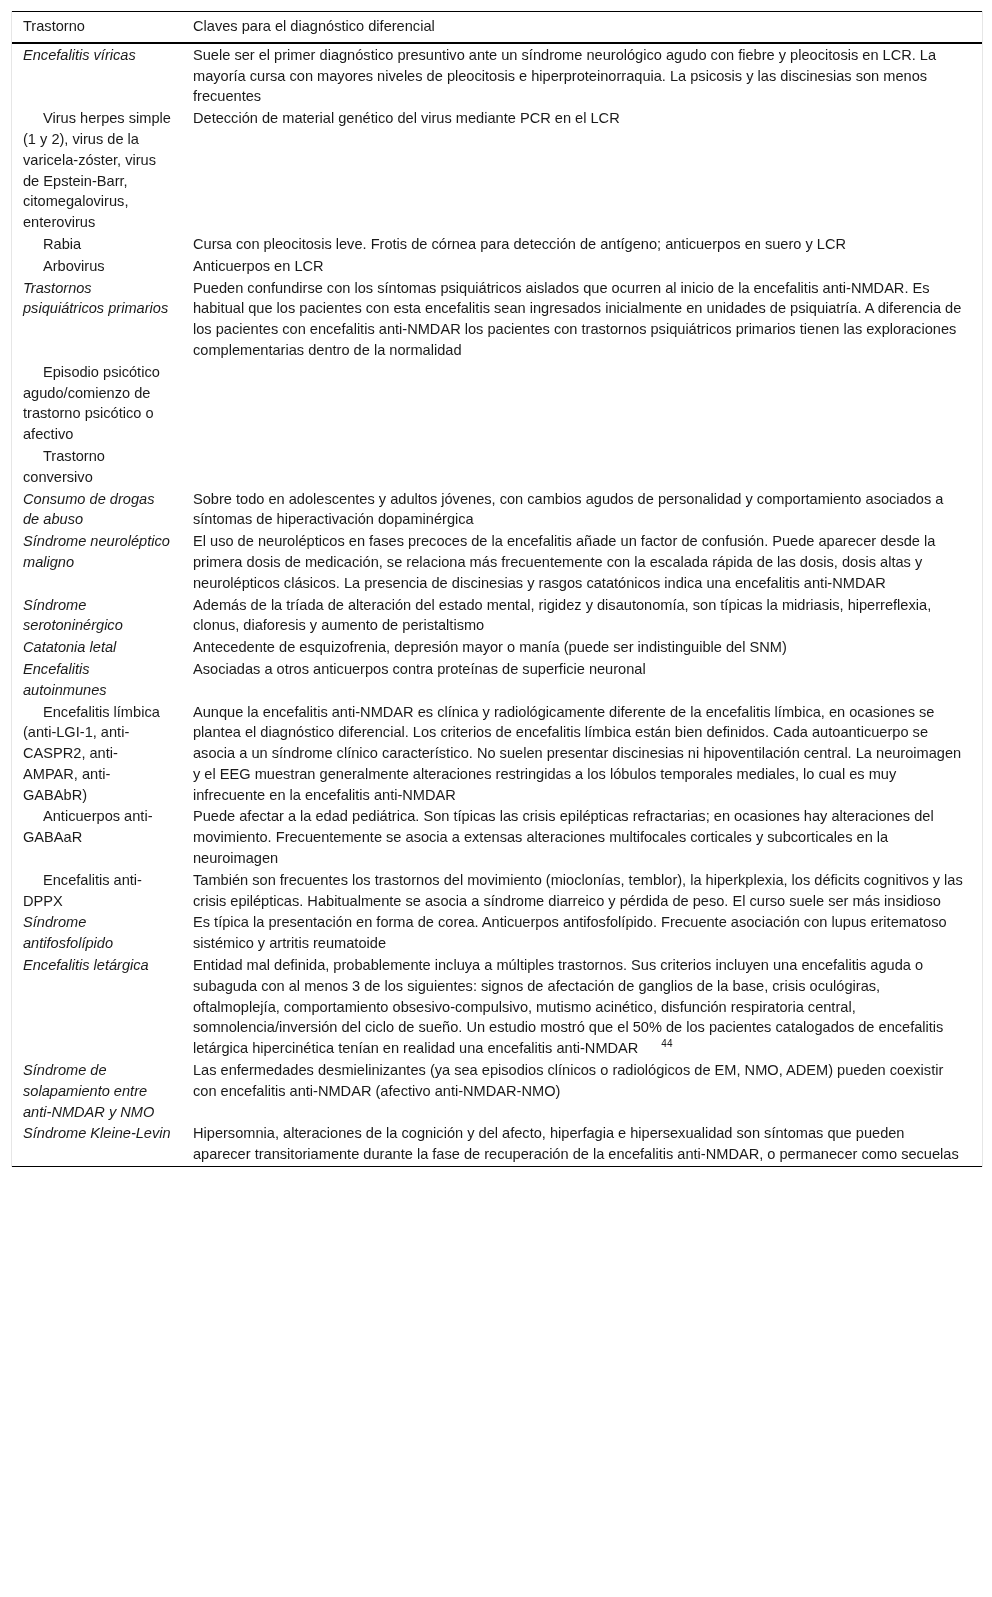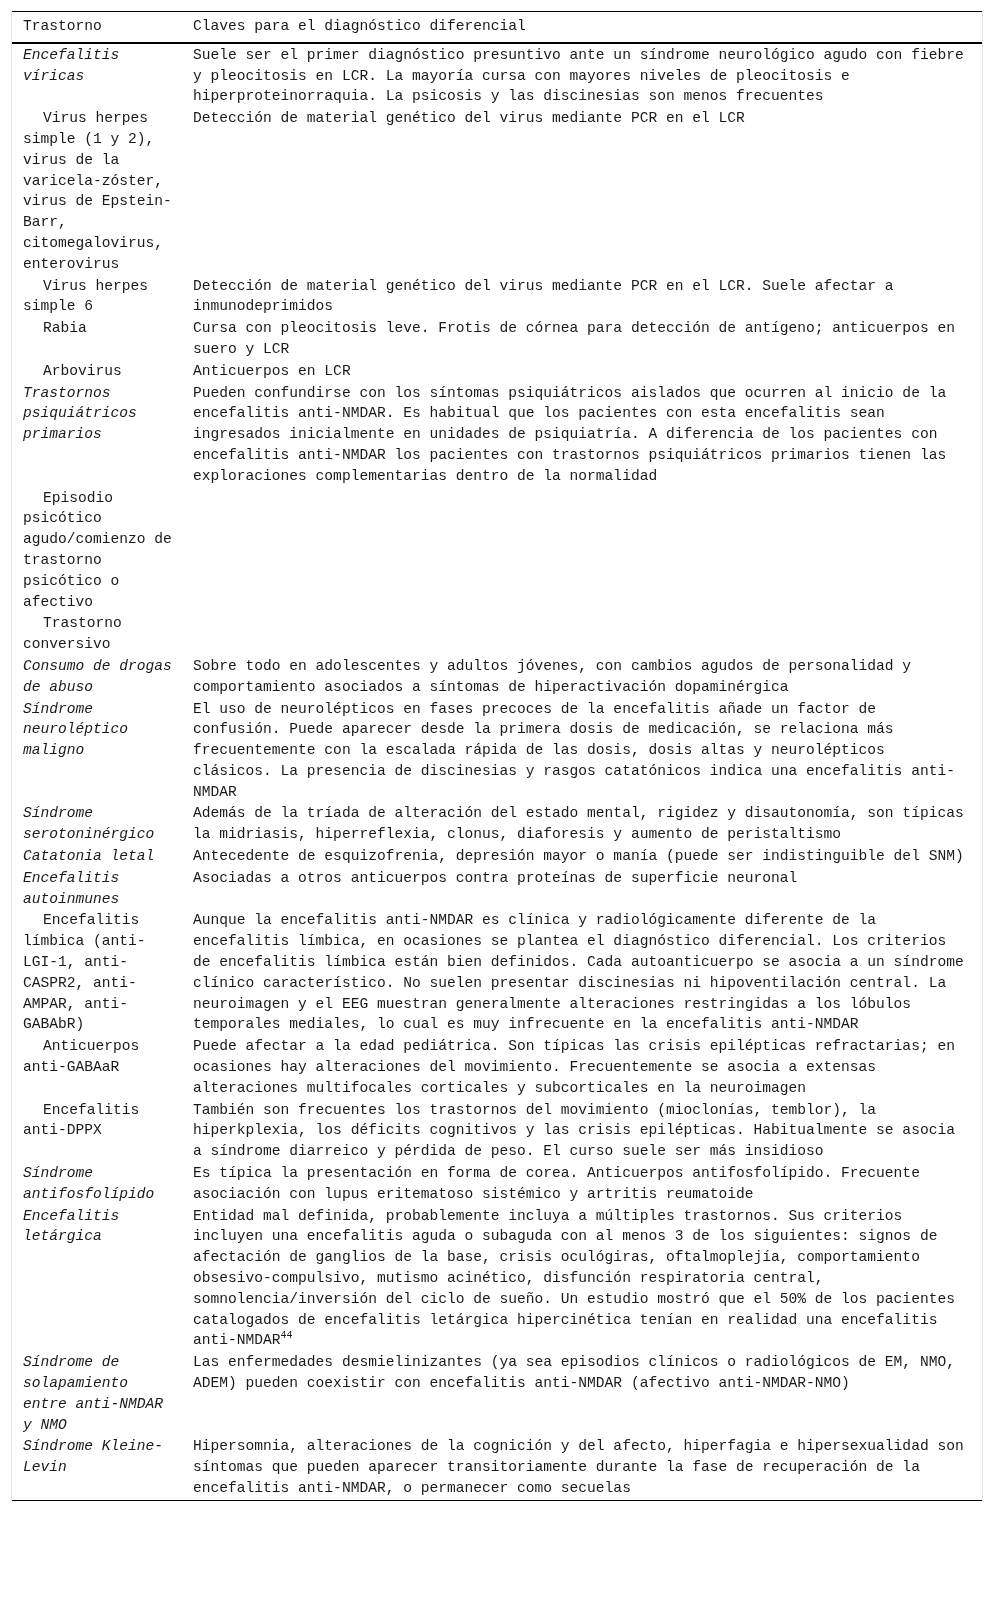--- a/index.html
+++ b/index.html
@@ -8,21 +8,21 @@
       font-family: "Liberation Sans", sans-serif;
       color: #1a1a1a;
     }
     .table-wrap {
       position: absolute; left: 11px; top: 11px; width: 970px;
       border-left: 1px solid #e6e6e6;
       border-right: 1px solid #e6e6e6;
     }
     table {
       width: 100%; border-collapse: collapse; table-layout: fixed;
-      font-size: 14.6px; line-height: 20.8px; font-family: Liberation Mono, monospace;
+      font-size: 14.6px; line-height: 20.8px;
     }
     col.c1 { width: 170px; }
     col.c2 { width: 800px; }
     thead th {
       text-align: left; font-weight: normal;
       border-top: 1px solid #000;
       border-bottom: 2px solid #000;
       padding: 4px 8px 5px 11px;
       vertical-align: top;
     }
@@ -30,21 +30,21 @@
       vertical-align: top;
       padding: 0 10px 1px 11px;
     }
     tbody tr:first-child td { padding-top: 1px; }
     tbody tr:last-child td { }
     table { border-bottom: 1px solid #000; }
     td.cond { padding-left: 11px; }
     td.cond.category { font-style: italic; }
     td.cond.sub { text-indent: 20px; }
     td.desc { padding-left: 11px; padding-right: 16px; }
-    sup { font-size: 10px; line-height: 0; vertical-align: 6px; }
+    sup { font-size: 10px; line-height: 0; vertical-align: 6px; margin-left: 23px; }
   </style>
 </head>
 <body>
 
 <div class="table-wrap">
   <table>
     <colgroup>
         <col class="c1">
         <col class="c2">
       </colgroup>
@@ -56,24 +56,20 @@
     </thead>
     <tbody id="tbody">
 
     <tr>
     <td class="cond category">Encefalitis víricas</td>
     <td class="desc"><span>Suele ser el primer diagnóstico presuntivo ante un síndrome neurológico agudo con fiebre y pleocitosis en LCR. La mayoría cursa con mayores niveles de pleocitosis e hiperproteinorraquia. La psicosis y las discinesias son menos frecuentes</span></td>
   </tr>
         <tr>
     <td class="cond sub">Virus herpes simple (1 y 2), virus de la varicela-zóster, virus de Epstein-Barr, citomegalovirus, enterovirus</td>
     <td class="desc"><span>Detección de material genético del virus mediante PCR en el LCR</span></td>
-  </tr>
-        <tr>
-    <td class="cond sub">Virus herpes simple 6</td>
-    <td class="desc"><span>Detección de material genético del virus mediante PCR en el LCR. Suele afectar a inmunodeprimidos</span></td>
   </tr>
         <tr>
     <td class="cond sub">Rabia</td>
     <td class="desc"><span>Cursa con pleocitosis leve. Frotis de córnea para detección de antígeno; anticuerpos en suero y LCR</span></td>
   </tr>
         <tr>
     <td class="cond sub">Arbovirus</td>
     <td class="desc"><span>Anticuerpos en LCR</span></td>
   </tr>
         <tr>

